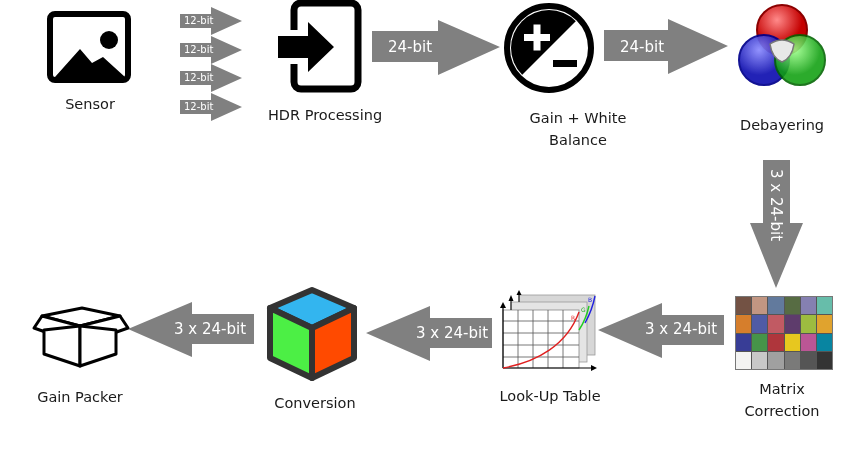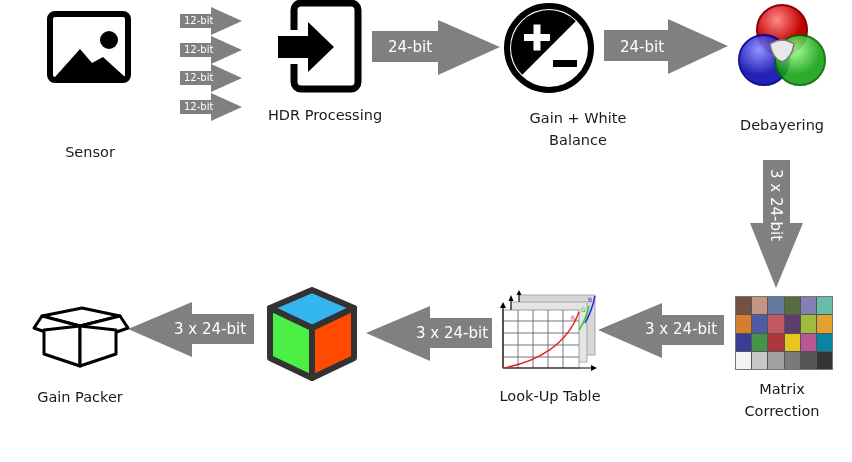--- a/index.html
+++ b/index.html
@@ -12,21 +12,21 @@
   svg { position:absolute; overflow:visible; }
 </style>
 </head>
 <body>
 
 <svg style="left:47px;top:11px;" width="84" height="72" viewBox="0 0 84 72">
   <rect x="3" y="3" width="78" height="66" rx="5" fill="none" stroke="#000" stroke-width="6"></rect>
   <circle cx="62" cy="29" r="9" fill="#000"></circle>
   <polygon points="8,66 33,38 45,52 56,46 78,66" fill="#000"></polygon>
 </svg>
-<div class="label" style="left:40px;top:93px;width:100px;margin-top:48px;">Sensor</div>
+<div class="label" style="left:40px;top:93px;width:100px;">Sensor</div>
 
 <div>
   <svg style="left:180px;top:7px;" width="62" height="28">
       <polygon points="0,7 31,7 31,0 62,14 31,28 31,21 0,21" fill="#808080"></polygon>
     </svg>
   <div class="small-arrow-text" style="left:184px;top:15px;">12-bit</div>
 
   <svg style="left:180px;top:36px;" width="62" height="28">
       <polygon points="0,7 31,7 31,0 62,14 31,28 31,21 0,21" fill="#808080"></polygon>
     </svg>
@@ -176,20 +176,21 @@
     <polygon points="126,12 64,12 64,0 0,27 64,55 64,42 126,42" fill="#808080"></polygon>
   </svg>
 <div class="arrow-text" style="left:416px;top:324px;">3 x 24-bit</div>
 
 <svg style="left:266px;top:286px;" width="92" height="96" viewBox="0 0 92 96">
   <polygon points="46,4 88,22 46,42 4,22" id="cubeTop" stroke="#333" stroke-width="6" stroke-linejoin="round" fill="#33b5ef"></polygon>
   <polygon points="4,22 46,42 46,92 4,72" id="cubeLeft" stroke="#333" stroke-width="6" stroke-linejoin="round" fill="#4cef45"></polygon>
   <polygon points="88,22 88,72 46,92 46,42" id="cubeRight" stroke="#333" stroke-width="6" stroke-linejoin="round" fill="#ff4a00"></polygon>
 </svg>
 <div class="label" style="left:240px;top:392px;width:150px;">
+  <div>Conversion</div>
 </div>
 
 <svg style="left:128px;top:302px;" width="126" height="56">
     <polygon points="126,12 64,12 64,0 0,27 64,55 64,42 126,42" fill="#808080"></polygon>
   </svg>
 <div class="arrow-text" style="left:174px;top:320px;">3 x 24-bit</div>
 
 <svg style="left:32px;top:298px;" width="98" height="70" viewBox="0 0 98 70">
   <g fill="#fff" stroke="#000" stroke-width="3" stroke-linejoin="round">
     <polygon points="10,18 50,10 88,18 48,28"></polygon>

